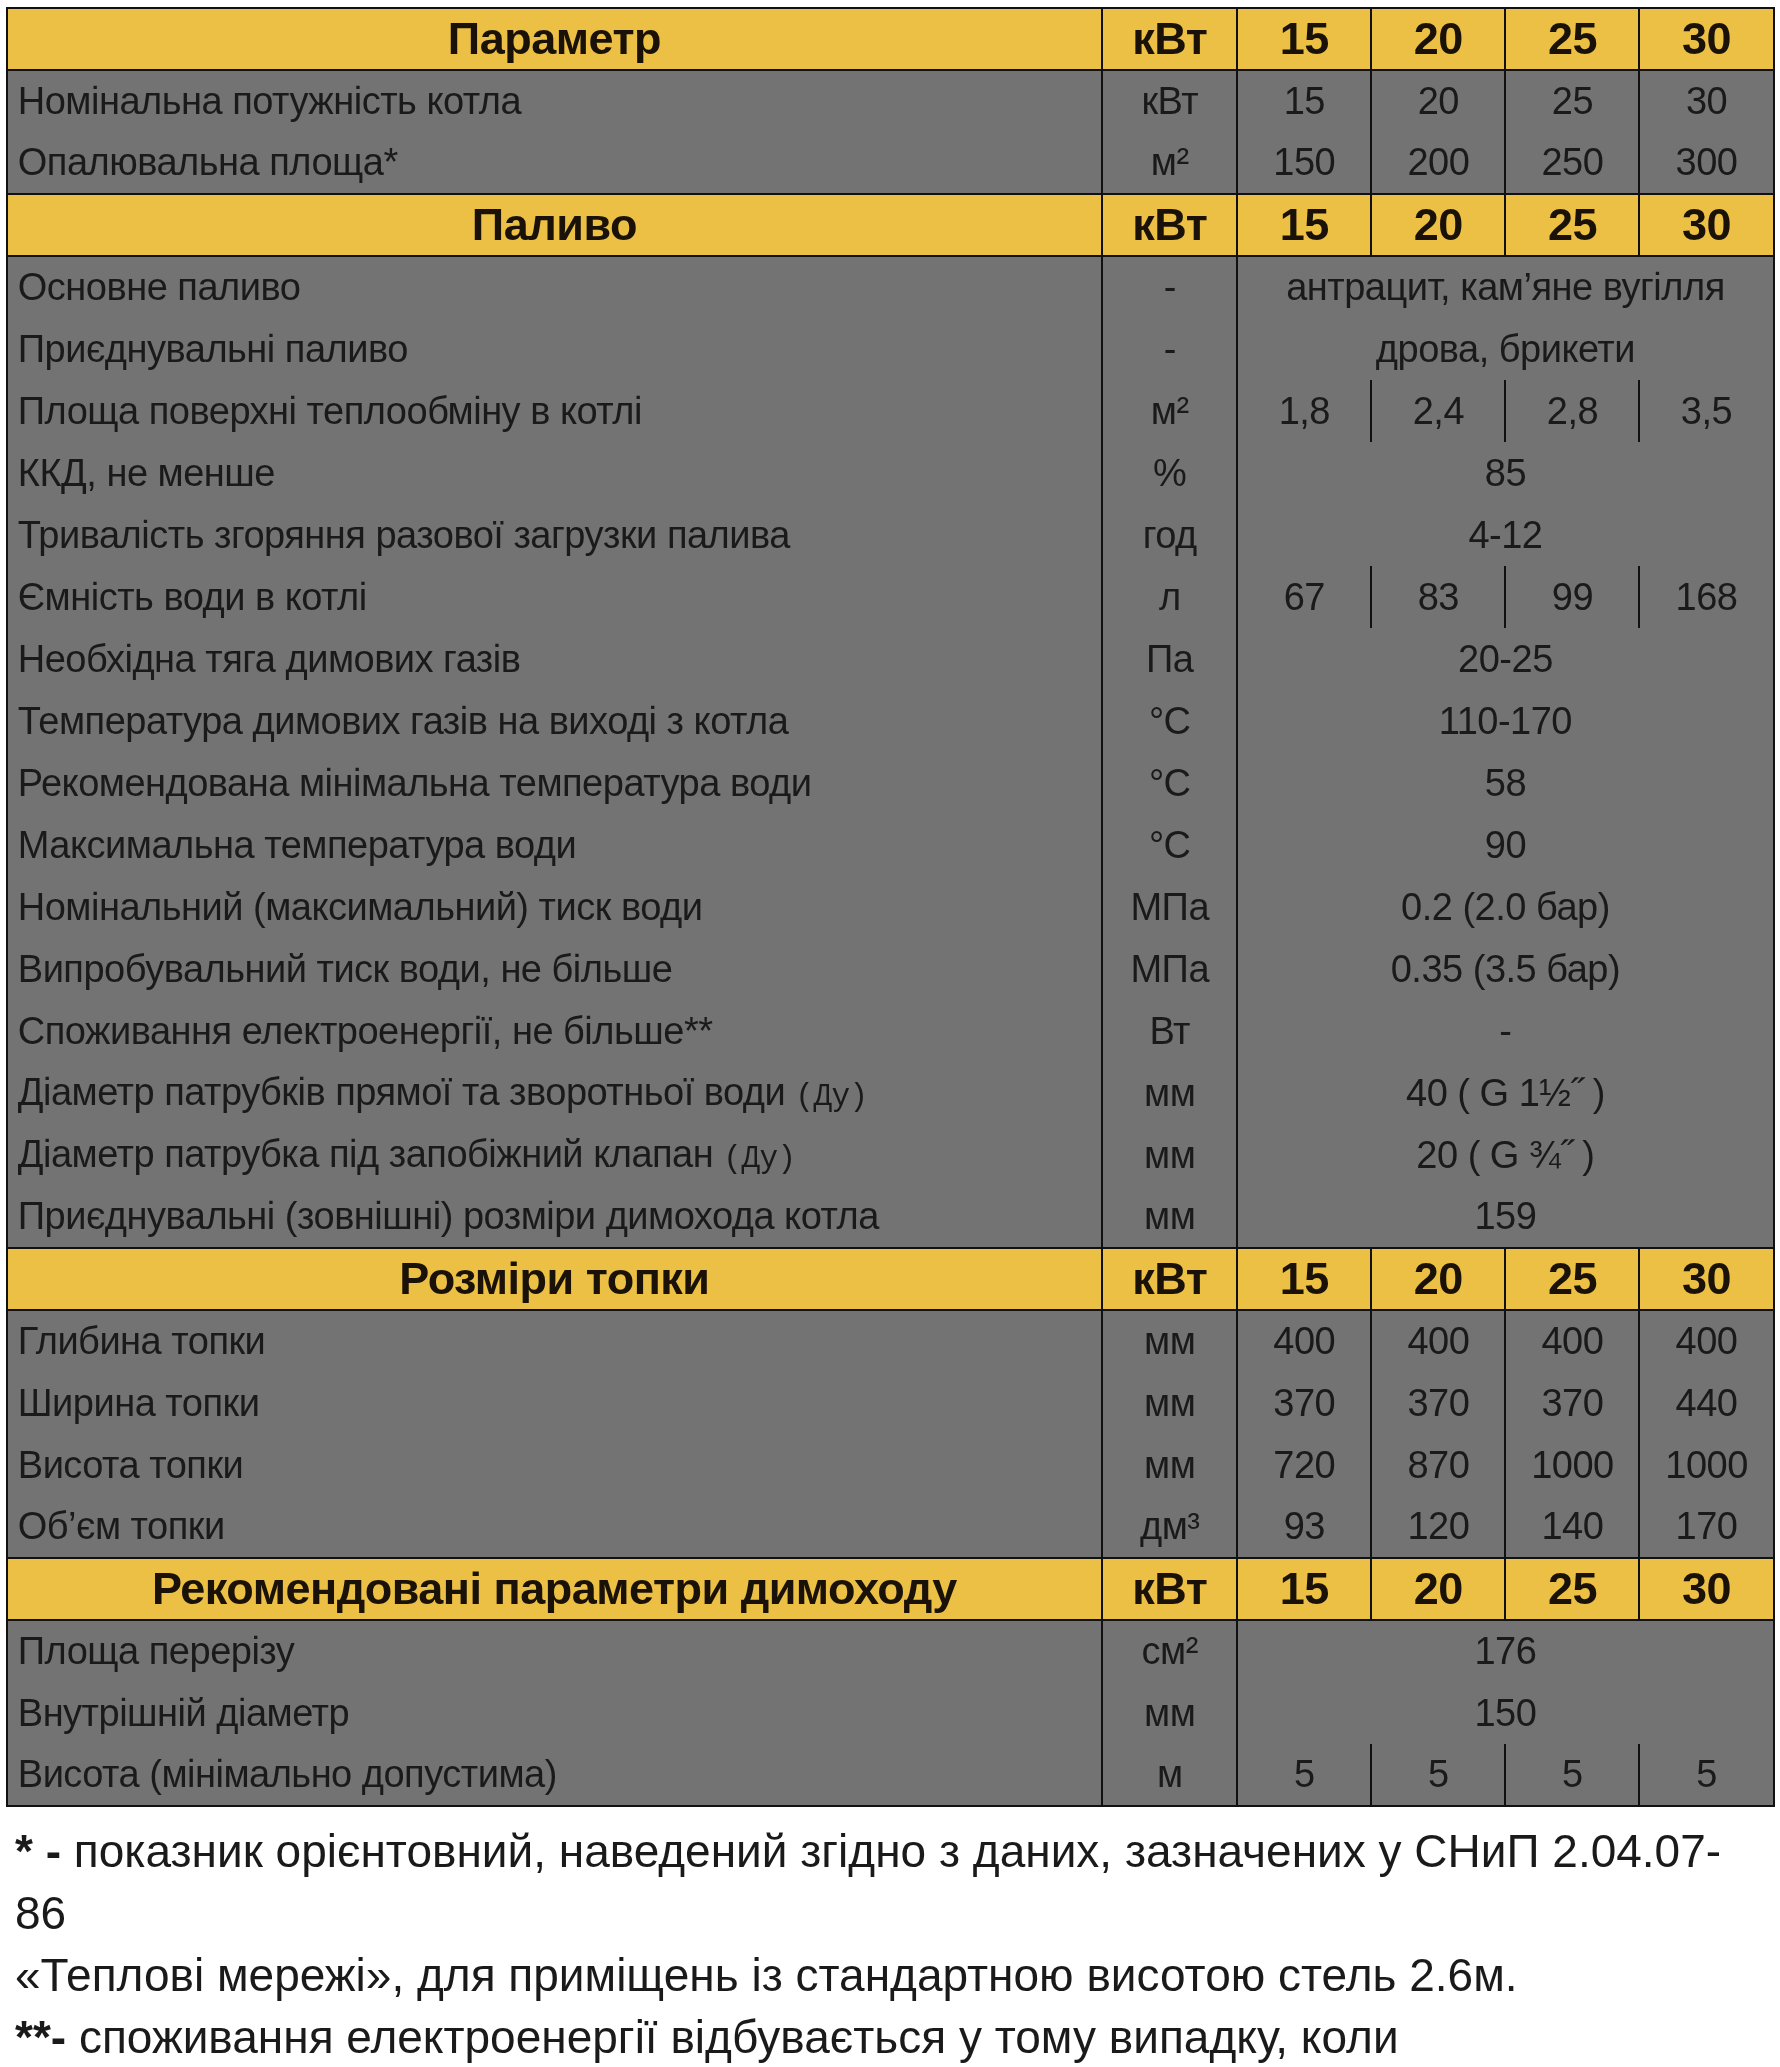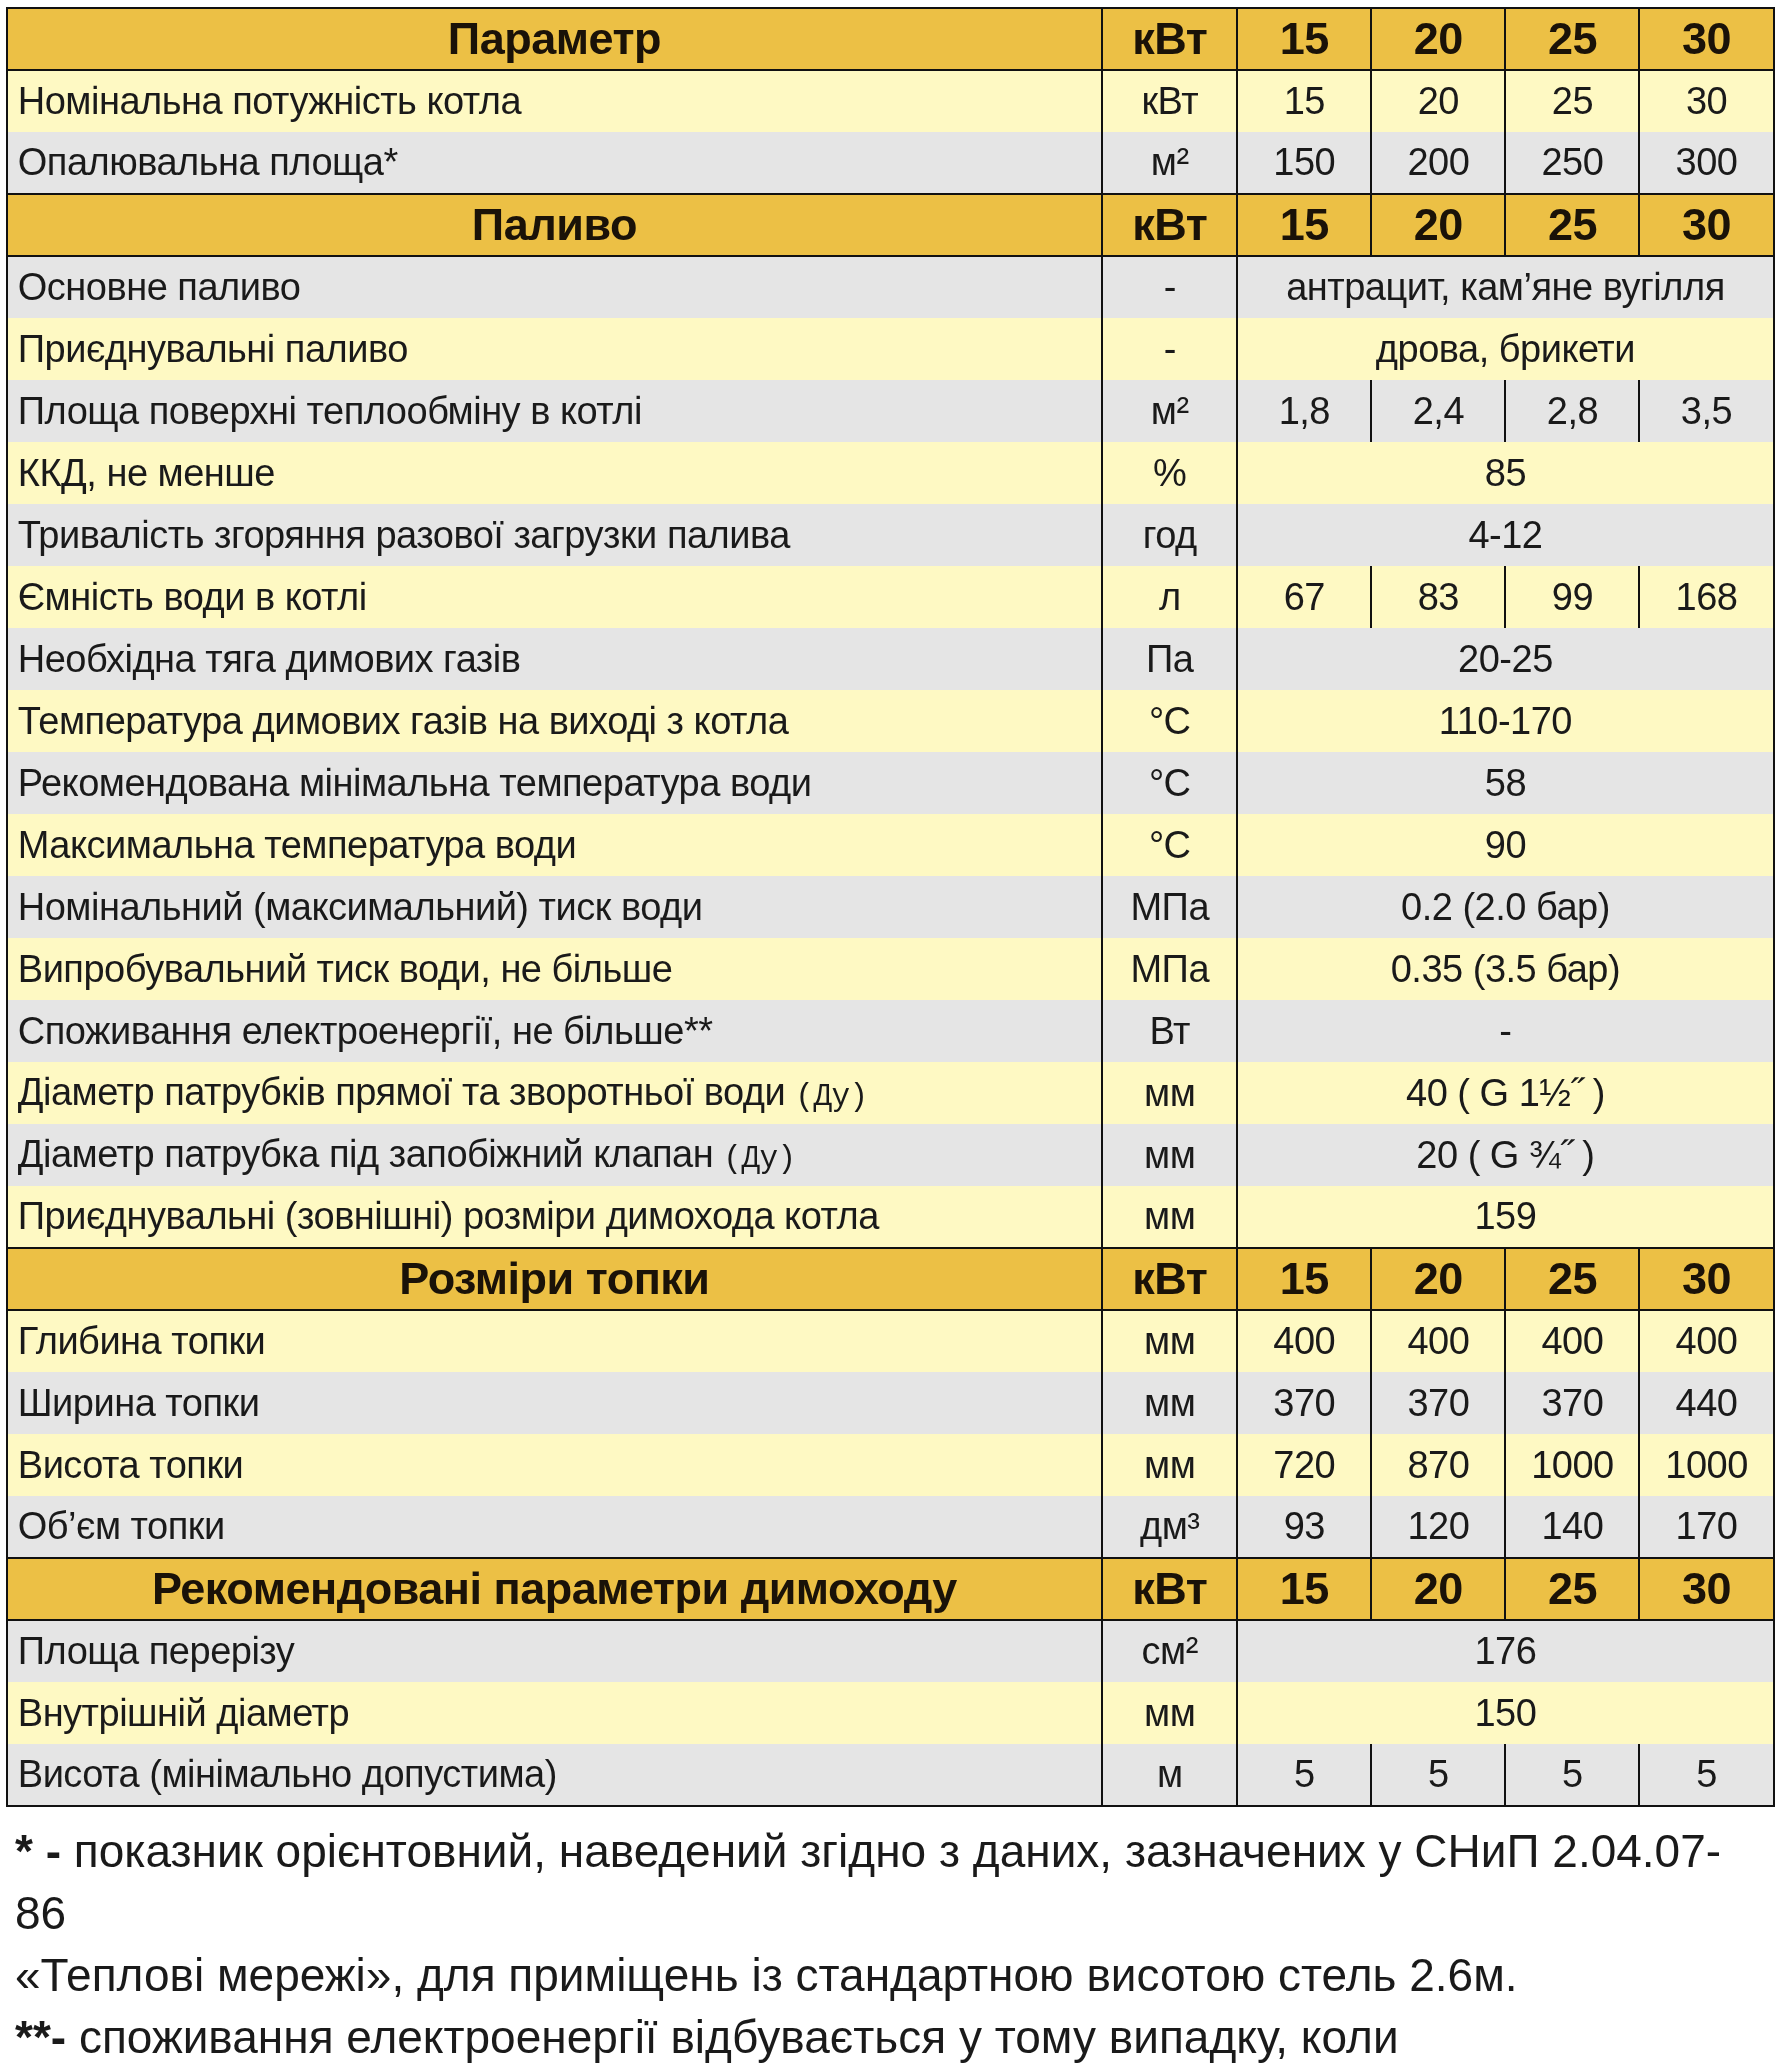--- a/index.html
+++ b/index.html
@@ -15,22 +15,22 @@
   .spec-table td { padding: 0; font-size: 38px; line-height: 1; white-space: nowrap;
                    font-stretch: condensed; letter-spacing: -0.5px; }
   .spec-table td.label { text-align: left; padding-left: 10.2px; }
   .spec-table td.unit, .spec-table td.val { text-align: center;
                    border-left: 2.8px solid #111; }
   .spec-table td.val + td.val { border-left: 2.8px solid #111; }
   tr.hdr { background: #ecc045; }
   tr.hdr td { font-weight: bold; font-size: 45px; color: #1a1208;
               border-top: 2.8px solid #111; border-bottom: 2.8px solid #111; }
   tr.hdr td.label { text-align: center; padding-left: 0; }
-  tr.r-white { background: #fef9c3; }
-  tr.r-grey { background: #e5e5e5; }
+  tr.r-white { background: #737373; }
+  tr.r-grey { background: #737373; }
   td.merged { border-left: 2.8px solid #111; }
   .small { font-size: 31px; font-family: Liberation Mono, monospace; }
   .footnotes { position: absolute; left: 15px; top: 1820px; width: 1744px;
                font-size: 46px; line-height: 62px; color: #1a1a1a; }
   .footnotes p { margin: 0; }
   .footnotes b { font-weight: bold; }
 </style>
 </head>
 <body>
 

